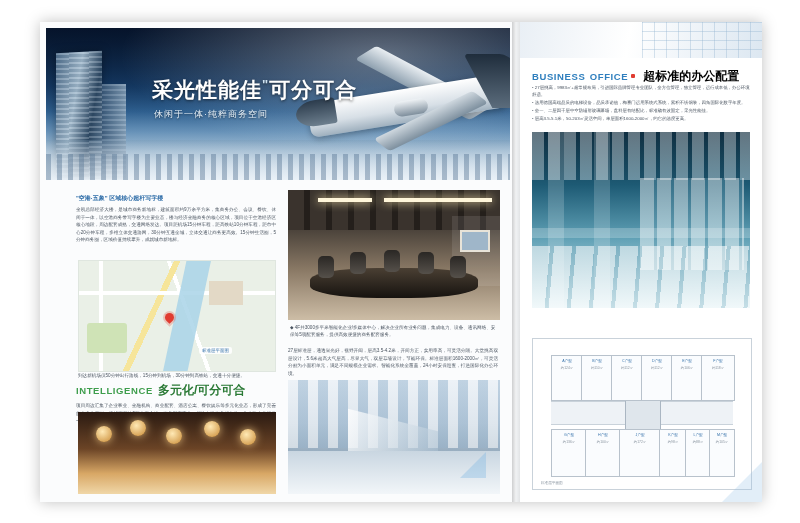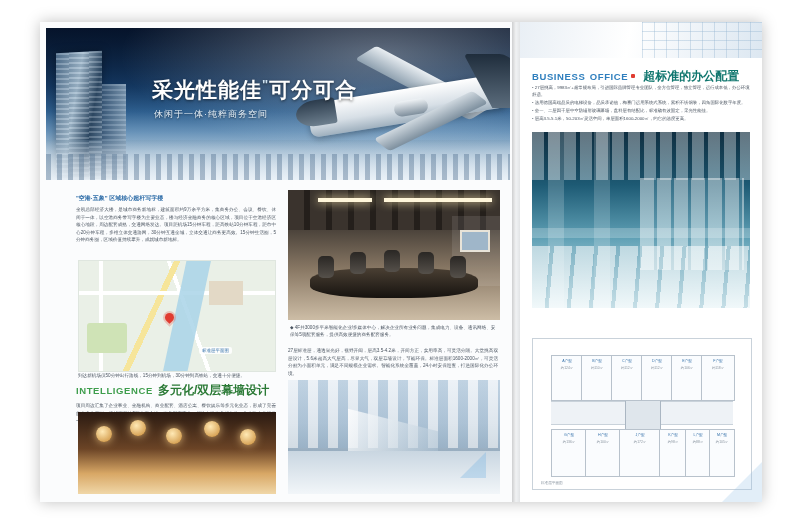--- a/index.html
+++ b/index.html
@@ -52,21 +52,21 @@
 
   .hero-title{position:absolute;left:106px;top:48px;color:#ffffff;font-size:21px;font-weight:bold;letter-spacing:1px;
     text-shadow:0 1px 3px rgba(0,0,0,.55);white-space:nowrap;}
   .hero-title .q{color:#cfe3f2;font-size:13px;vertical-align:super;}
   .hero-sub{position:absolute;left:108px;top:80px;color:#e8f1f8;font-size:9px;letter-spacing:1px;
     text-shadow:0 1px 2px rgba(0,0,0,.5);}
 
   
   .sec-en{color:#2f7fbe;font-size:9.5px;letter-spacing:.6px;font-weight:bold;}
   .sec-en.green{color:#3f9e4d;}
-  .sec-cn{color:#0f766e;font-size:12px;font-weight:bold;margin-left:5px;}
+  .sec-cn{color:#000000;font-size:12px;font-weight:bold;margin-left:5px;}
   .sec-cn.green{color:#2b7a36;}
   .dot{display:inline-block;width:4px;height:4px;background:#e03c31;margin:0 3px 2px 3px;border-radius:1px;}
 
   .body-txt{color:#4a5460;font-size:4.6px;line-height:7.5px;text-align:justify;}
   .lead-txt{color:#2f6da8;font-size:6px;line-height:9px;font-weight:bold;}
 
   
   .blk{position:absolute;}
   .bk1{left:36px;top:168px;width:200px;}
   .bk2{left:36px;top:358px;width:200px;}
@@ -198,21 +198,21 @@
         <div class="river"></div>
         <div class="park"></div>
         <div class="blk2"></div>
         <div class="pin"></div>
         <div class="tag">标准层平面图</div>
       </div>
       <div class="note" style="left:38px;top:350px;width:196px;">到达新机场仅50分钟出行路线，15分钟到机场，30分钟到高铁站，交通十分便捷。</div>
 
       <div class="blk bk2">
         <div>
-          <span class="sec-en green">INTELLIGENCE</span><span class="sec-cn green">多元化/双层幕墙设计</span>
+          <span class="sec-en green">INTELLIGENCE</span><span class="sec-cn green">多元化/可分可合</span>
         </div>
         <div class="body-txt" style="margin-top:3px">项目周边汇集了企业事业、金融机构、商业配套、酒店公寓、餐饮娱乐等多元化业态，形成了完善的商务生态圈。建筑面积约9万余平方米，商务配套齐全，打造空港商务新名片，为入驻企业提供一站式商务服务，项目周边3公里范围内商业配套成熟，满足各类商务需求。</div>
       </div>
 
       <div class="photo ph-lobby">
         <div class="lamp" style="left:18px;top:14px"></div>
         <div class="lamp" style="left:52px;top:8px"></div>
         <div class="lamp" style="left:88px;top:16px"></div>
         <div class="lamp" style="left:126px;top:9px"></div>
         <div class="lamp" style="left:162px;top:17px"></div>

